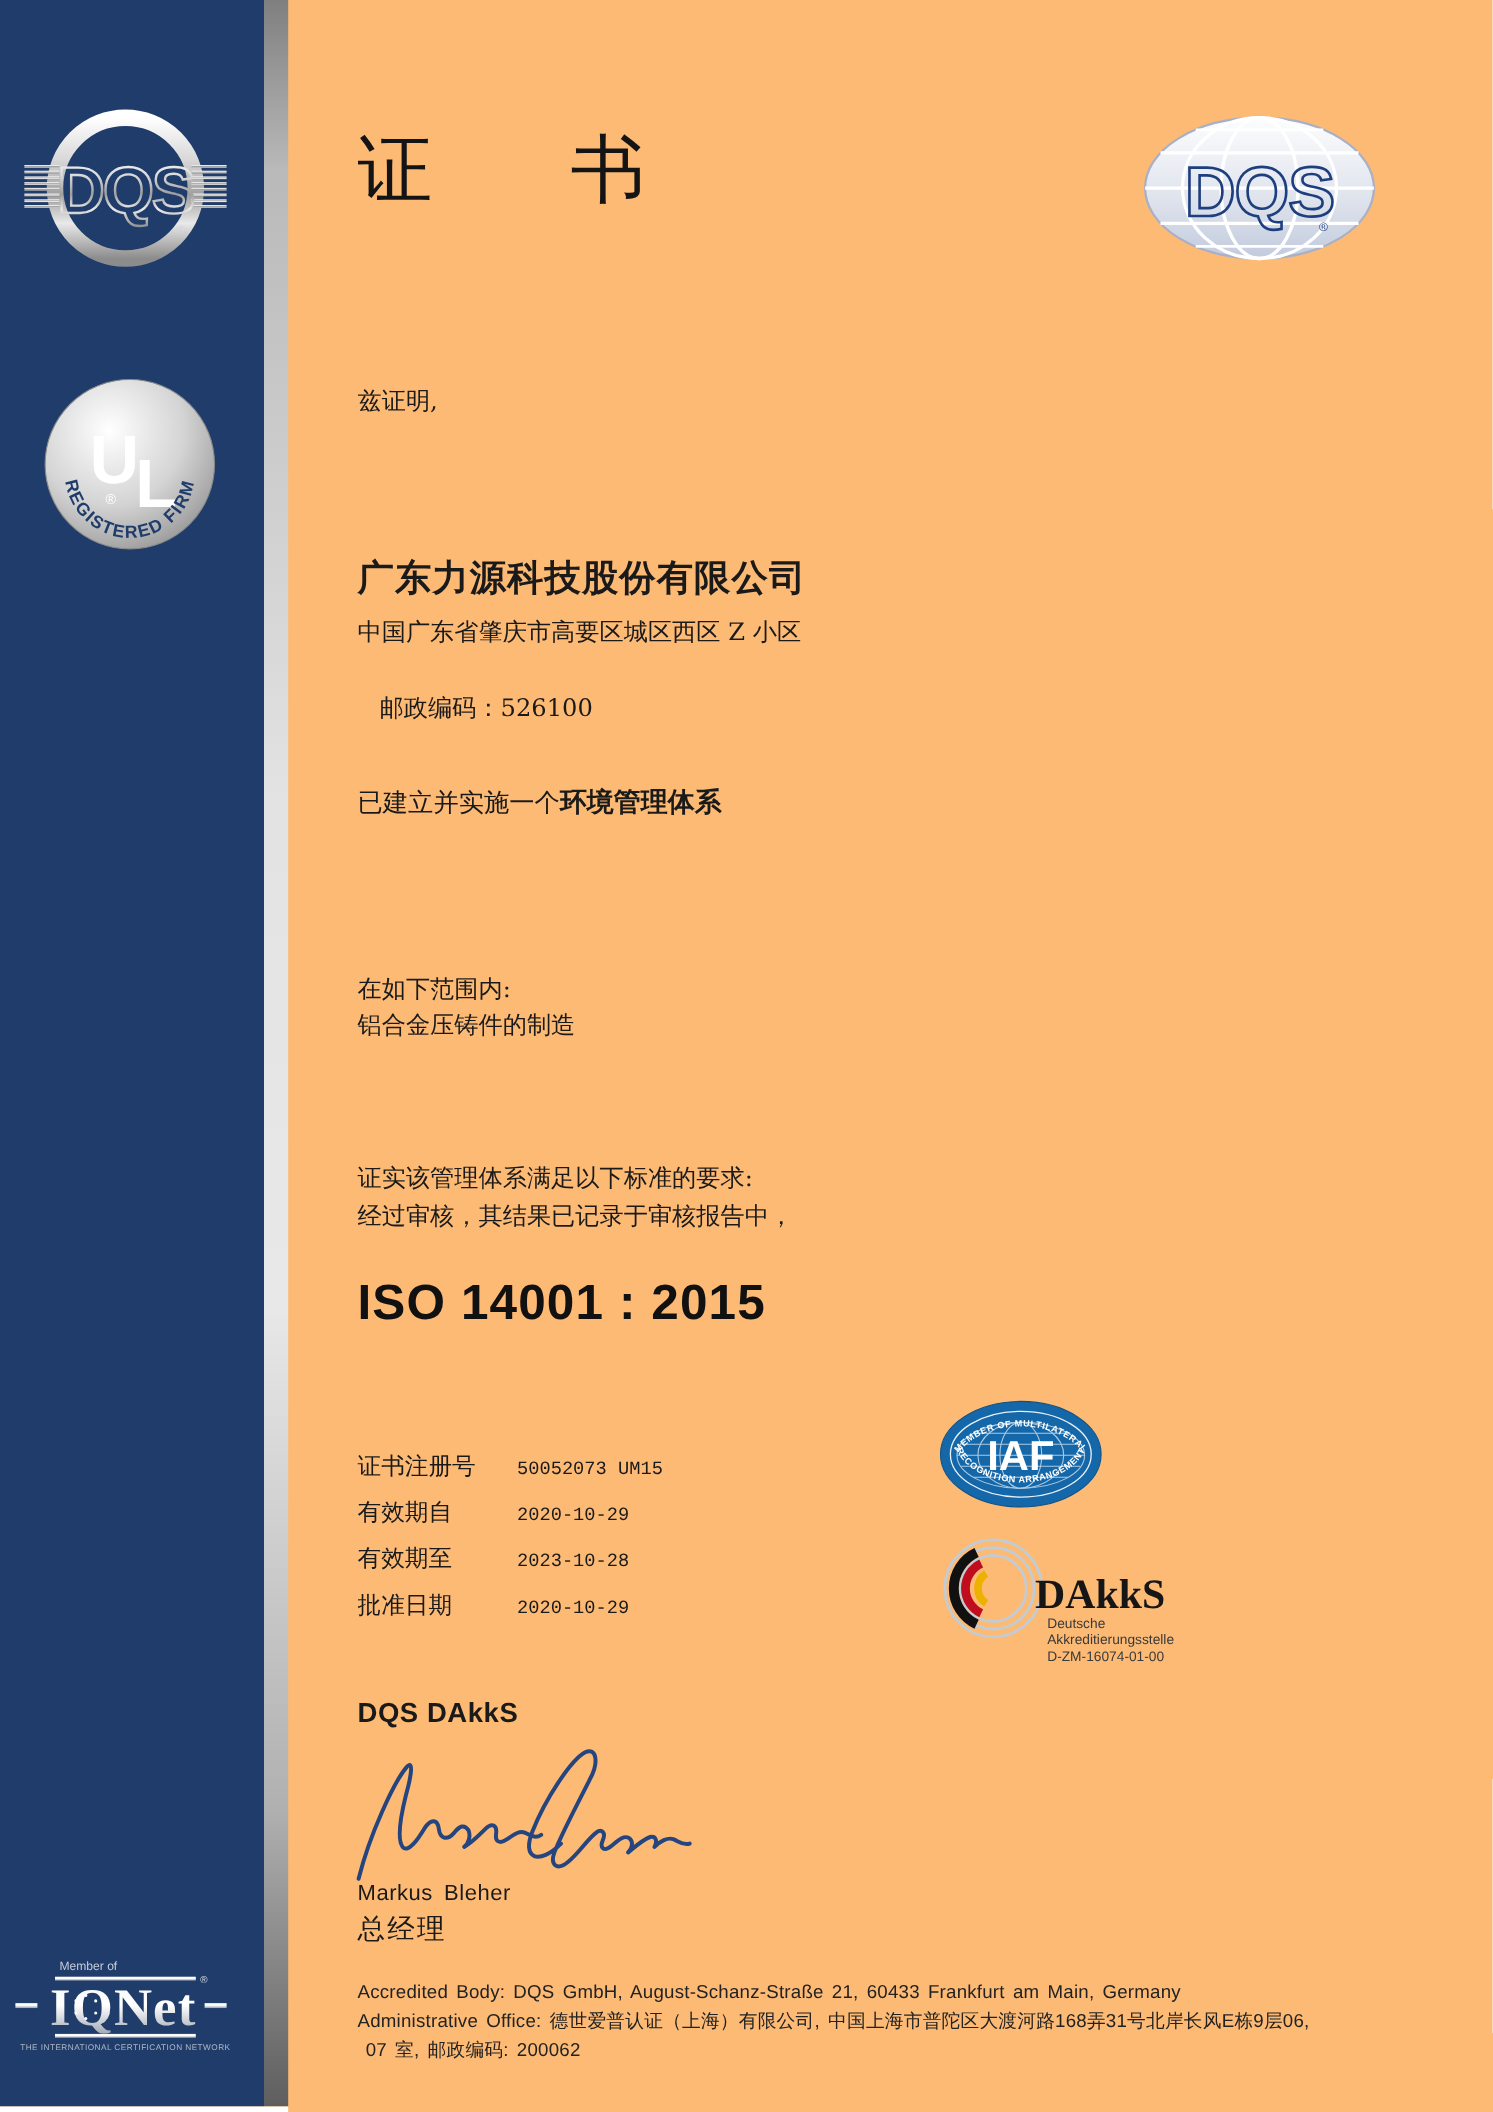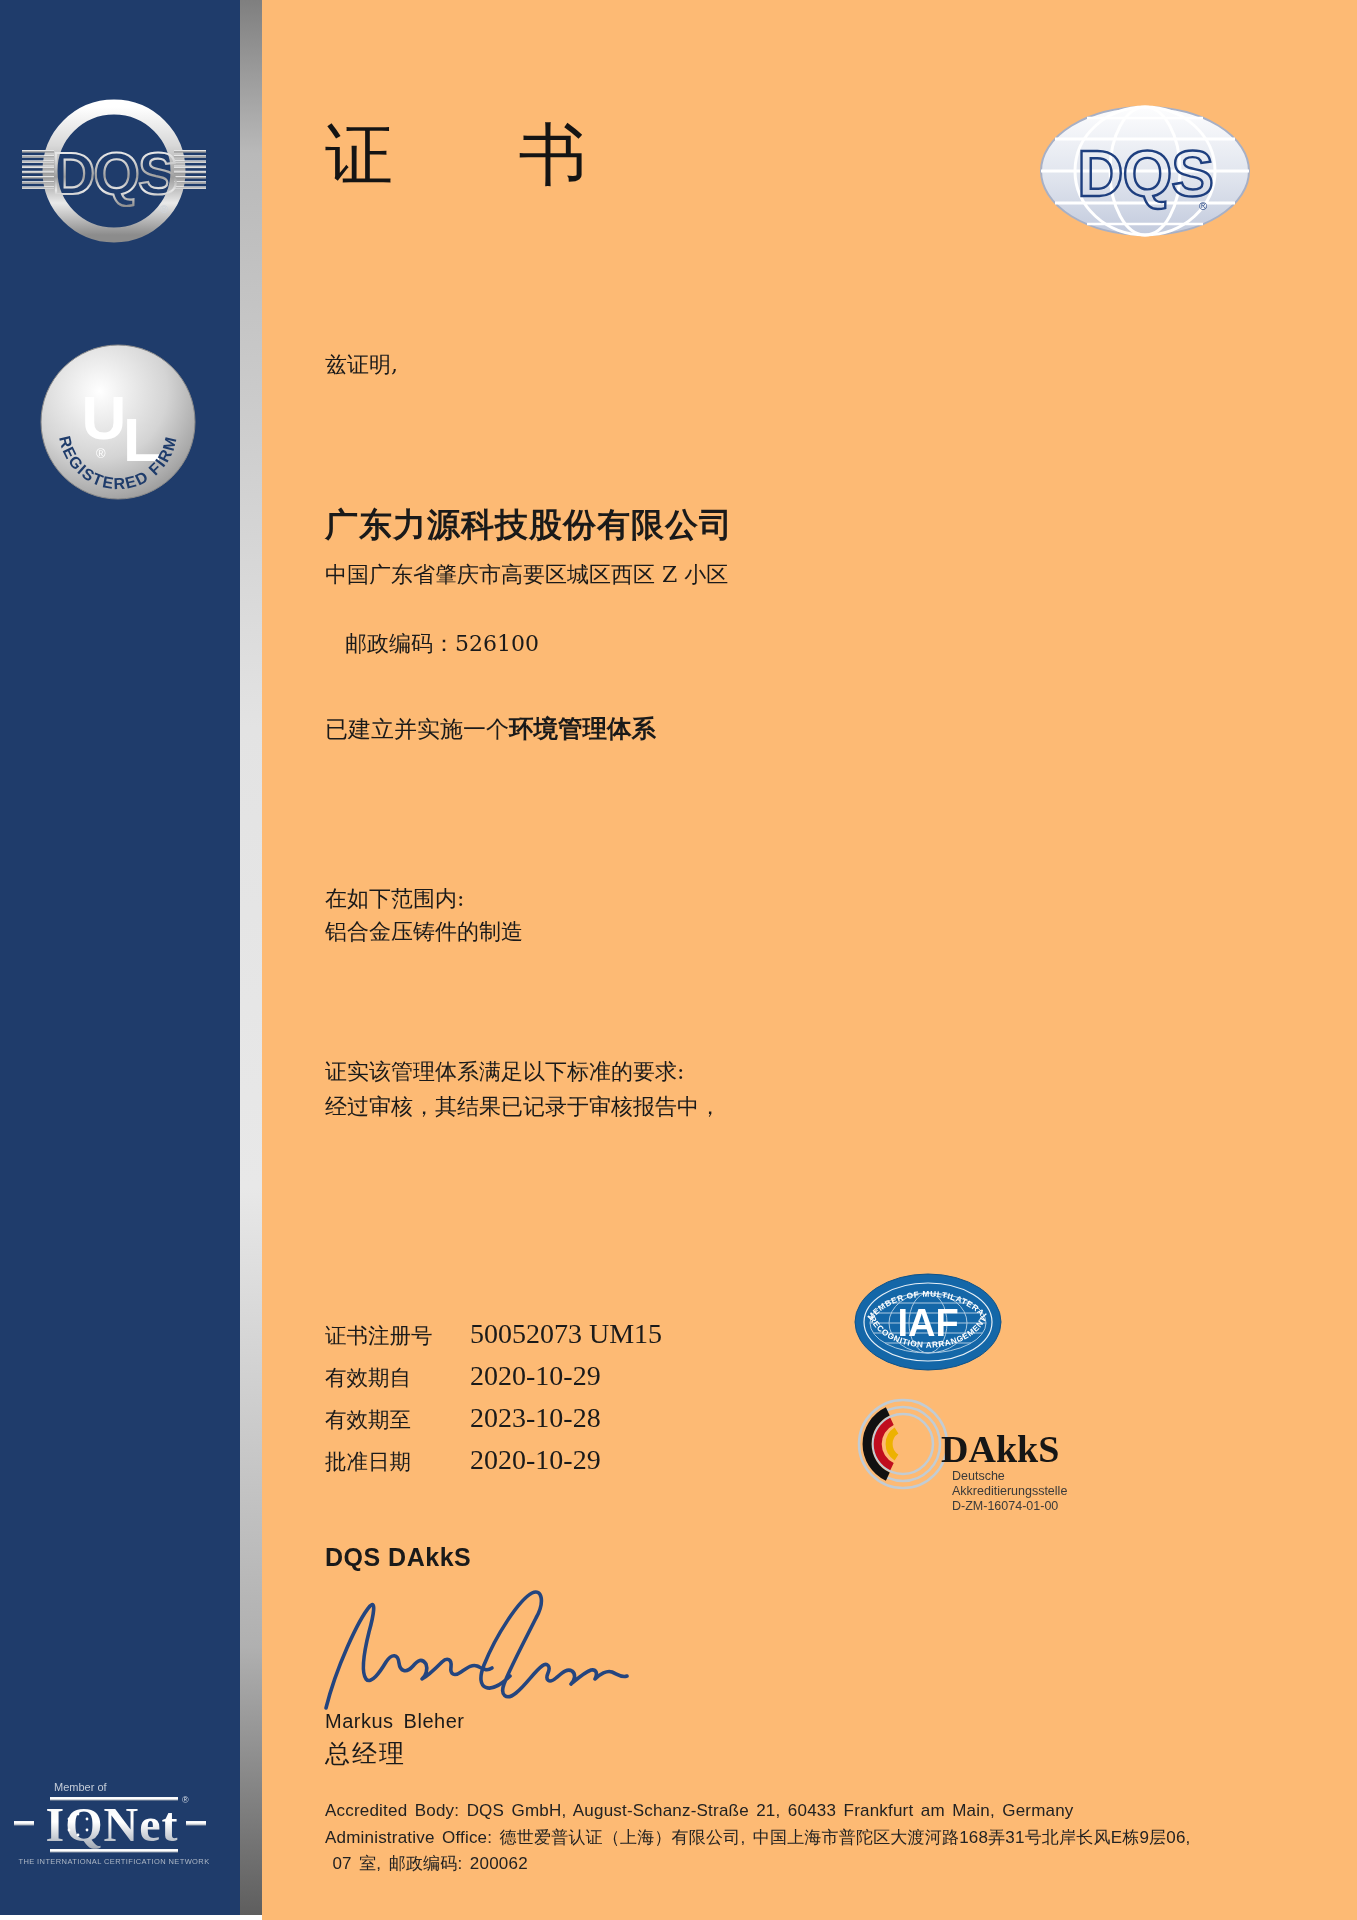--- a/index.html
+++ b/index.html
@@ -24,21 +24,21 @@
   .postcode{top:629px;font-size:22px;margin-left:20px;}
   .statement{top:712px;font-size:23px;}
   .statement b{font-size:24.5px;}
   .scope-label{top:884px;font-size:22px;}
   .scope-text{top:917px;font-size:22px;}
   .audit{top:1054px;font-size:22px;line-height:35px;}
   .standard{top:1158px;font-size:45px;font-weight:700;letter-spacing:1px;color:#111;}
   .details{top:1318px;font-size:21.5px;}
   .detail-row{height:42px;}
   .detail-label{display:inline-block;width:145px;}
-  .detail-value{font-family:Liberation Serif, serif;font-size:28px;}
+  .detail-value{font-family:Liberation Mono, monospace;font-size:17px;}
   .issuer{top:1543px;font-size:25px;font-weight:700;letter-spacing:.5px;}
   .signer-name{top:1710px;font-size:20px;letter-spacing:.5px;word-spacing:4px;}
   .signer-title{top:1737px;font-size:25px;letter-spacing:2px;}
   .footer{top:1798px;font-size:17px;line-height:26.5px;color:#222;letter-spacing:.2px;word-spacing:2.5px;}
   .footer div{white-space:pre-wrap;}
 </style>
 </head>
 <body>
 
 <div class="page">
@@ -161,20 +161,21 @@
   </div>
 
   <div class="abs scope-label">在如下范围内:</div>
   <div class="abs scope-text">铝合金压铸件的制造</div>
 
   <div class="abs audit">
     <div>证实该管理体系满足以下标准的要求:</div>
     <div>经过审核，其结果已记录于审核报告中，</div>
   </div>
 
+  <div class="abs standard sans">ISO 14001 : 2015</div>
 
   <div class="abs details">
     <div class="detail-row">
       <span class="detail-label">证书注册号</span><span class="detail-value">50052073 UM15</span>
     </div>
     <div class="detail-row">
       <span class="detail-label">有效期自</span><span class="detail-value">2020-10-29</span>
     </div>
     <div class="detail-row">
       <span class="detail-label">有效期至</span><span class="detail-value">2023-10-28</span>

